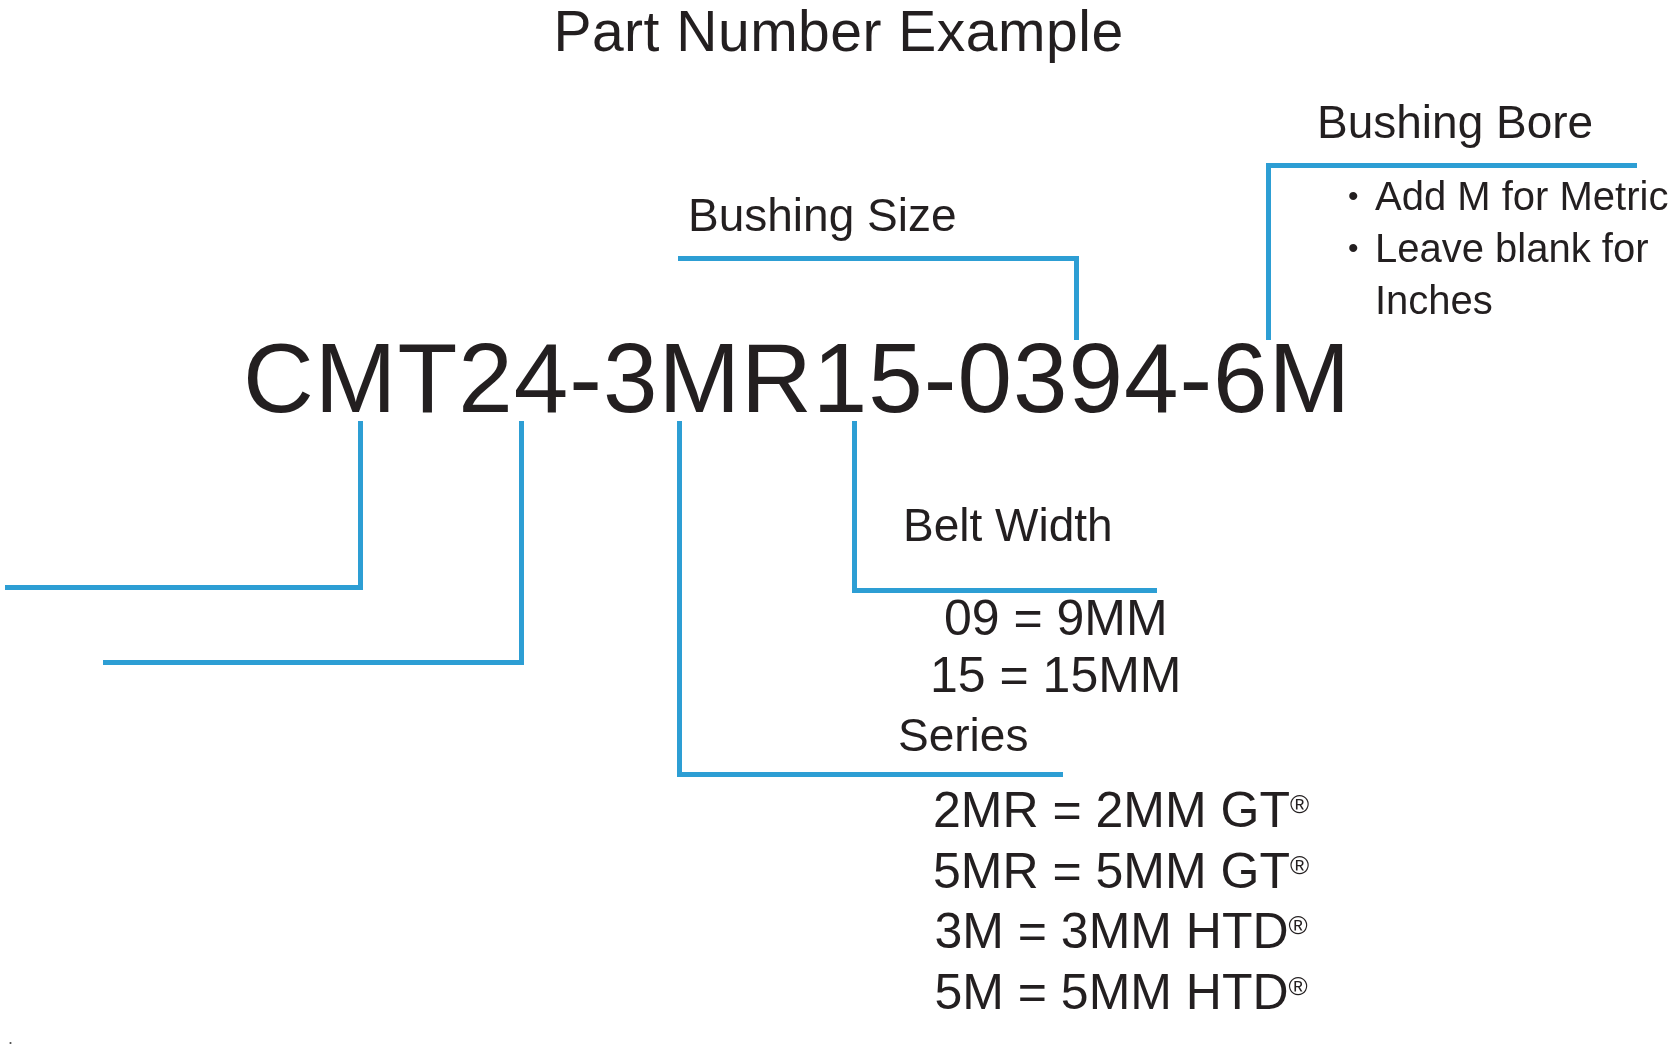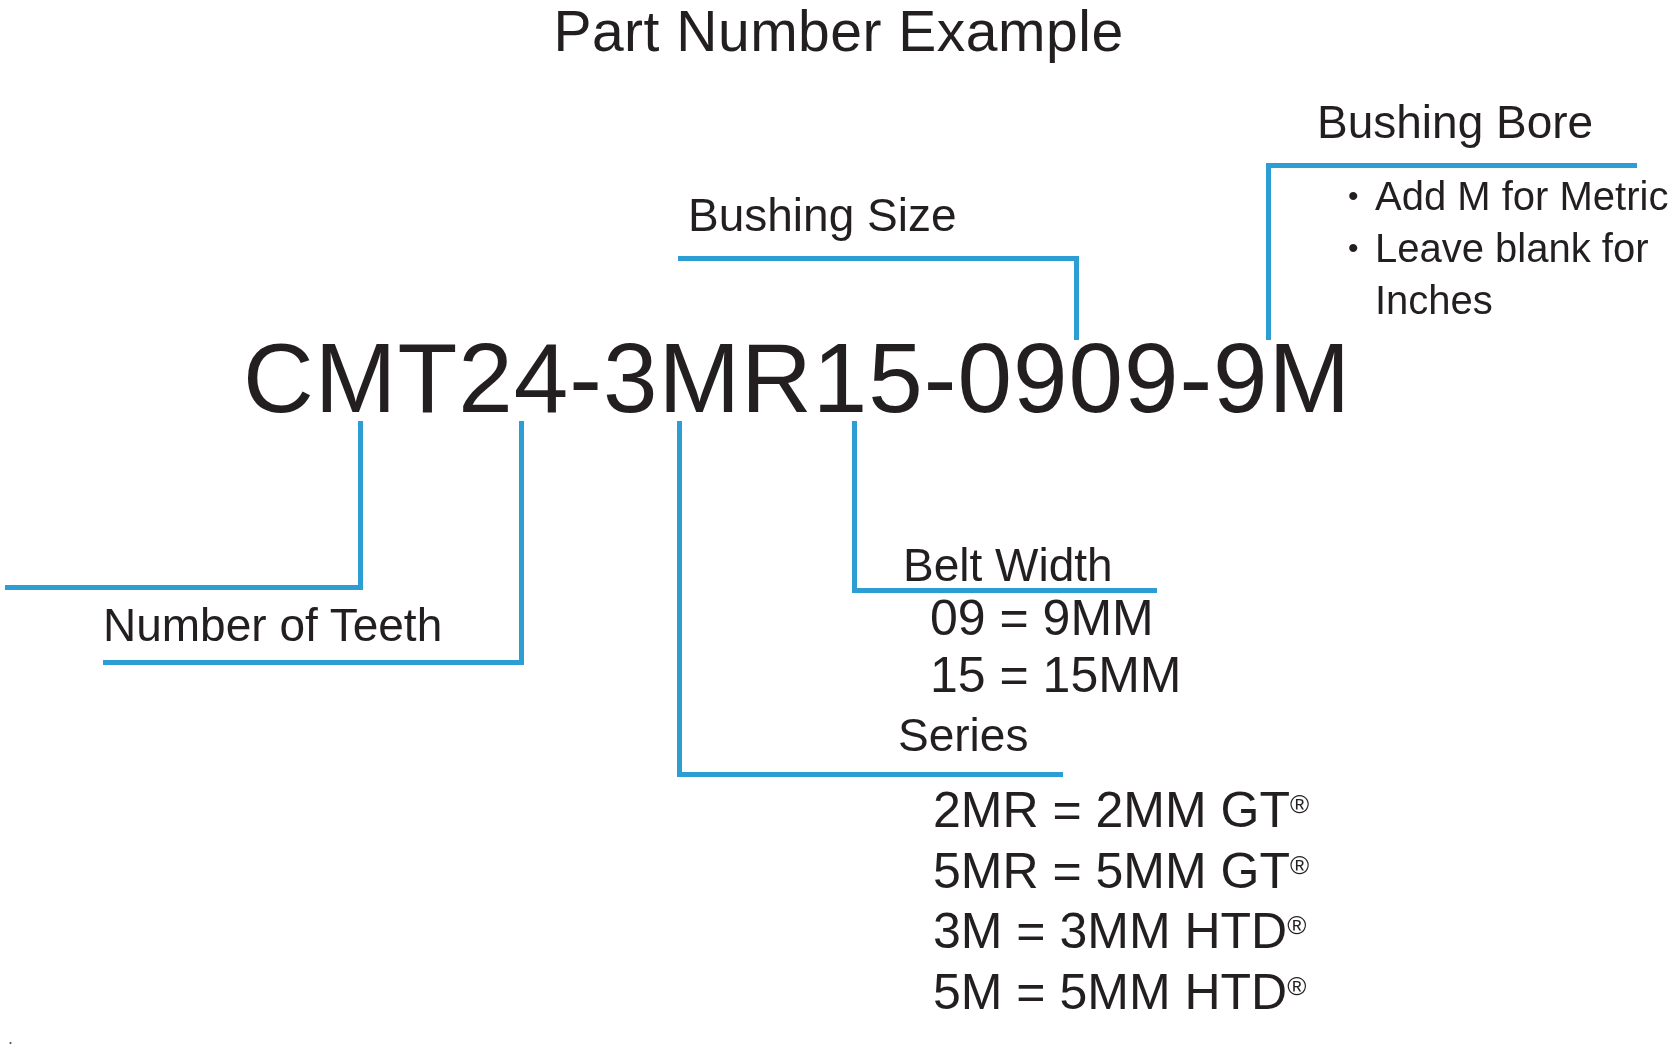--- a/index.html
+++ b/index.html
@@ -34,21 +34,21 @@
   .label{
     position:absolute;
     font-size:46px;font-weight:500;
     white-space:nowrap;line-height:1.1;
   }
   .values{
     position:absolute;
     font-size:50px;font-weight:500;
     white-space:nowrap;
   }
-  .values .row{display:block;}
+  .values .row{display:block;text-align:center;}
   .reg{font-size:0.52em;vertical-align:0.52em;}
   .bullets{
     position:absolute;
     font-size:40px;font-weight:500;
     line-height:52px;
   }
   .bullet-row{position:relative;padding-left:35px;}
   .dot{
     position:absolute;left:8px;top:0;
     font-size:30px;line-height:52px;
@@ -58,43 +58,42 @@
     font-size:18px;color:#555;
   }
 </style>
 </head>
 <body>
 
 <div class="canvas">
 
   <div class="title">Part Number Example</div>
 
-  <div class="part-number">CMT24-3MR15-0909-9M</div>
+  <div class="part-number">CMT24-3MR15-0394-6M</div>
 
   <div class="vline" style="left:358px;top:421px;height:169px"></div>
   <div class="hline" style="left:5px;top:585px;width:358px"></div>
 
   <div class="vline" style="left:519px;top:421px;height:244px"></div>
   <div class="hline" style="left:103px;top:660px;width:421px"></div>
 
   <div class="vline" style="left:677px;top:421px;height:356px"></div>
   <div class="hline" style="left:677px;top:772px;width:386px"></div>
 
   <div class="vline" style="left:852px;top:421px;height:172px"></div>
   <div class="hline" style="left:852px;top:588px;width:305px"></div>
 
   <div class="hline" style="left:678px;top:256px;width:401px"></div>
   <div class="vline" style="left:1074px;top:259px;height:81px"></div>
 
   <div class="hline" style="left:1266px;top:163px;width:371px"></div>
   <div class="vline" style="left:1266px;top:166px;height:174px"></div>
 
-  <div class="label" style="left:103px;top:600px">Number of Teeth</div>
   <div class="label" style="left:898px;top:710px">Series</div>
-  <div class="label" style="left:903px;top:540px">Belt Width</div>
+  <div class="label" style="left:903px;top:500px">Belt Width</div>
   <div class="label" style="left:688px;top:190px">Bushing Size</div>
   <div class="label" style="left:1317px;top:97px">Bushing Bore</div>
 
   <div class="values" id="belt-width-values" style="left:930px;top:590px;line-height:57px">
       <span class="row"><span>09 = 9MM</span></span>
       <span class="row"><span>15 = 15MM</span></span>
     </div>
 
   <div class="values" id="series-values" style="left:933px;top:777px;line-height:55px">
       <span class="row"><span>2MR = 2MM GT</span><span class="reg">®</span></span>

